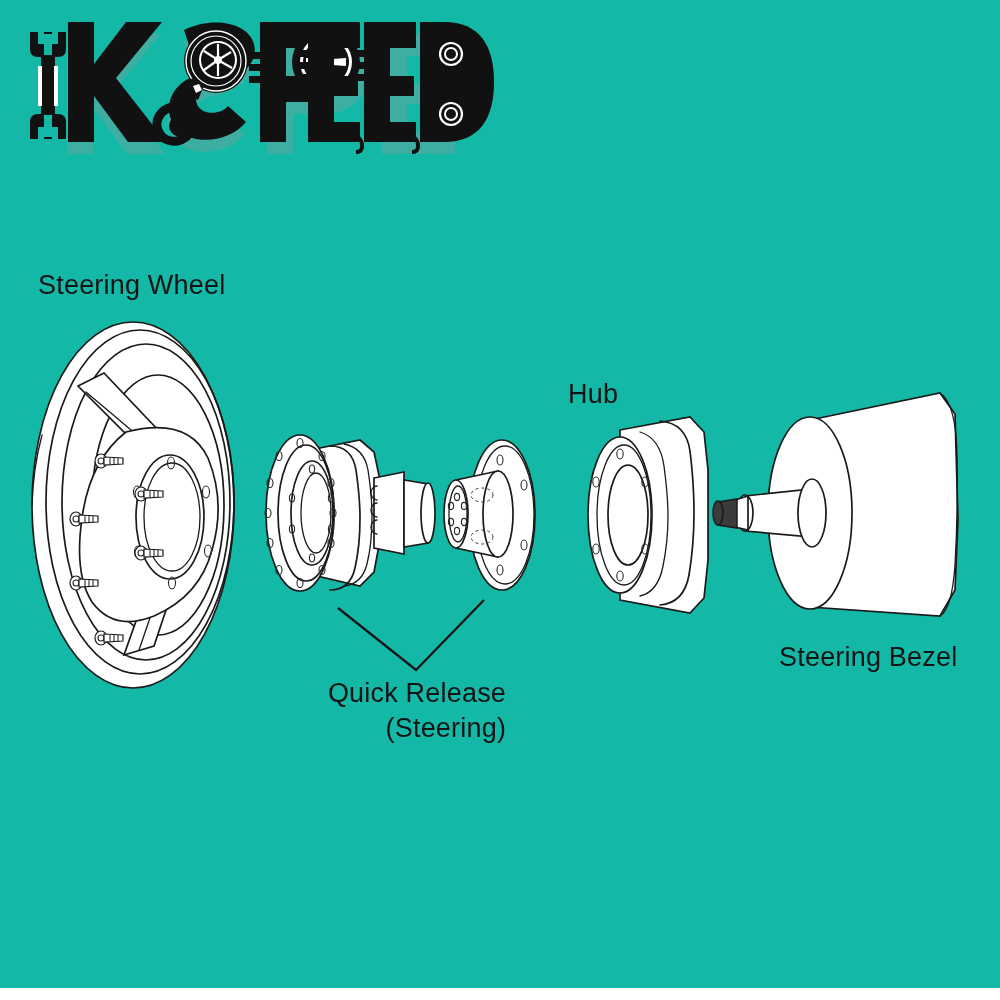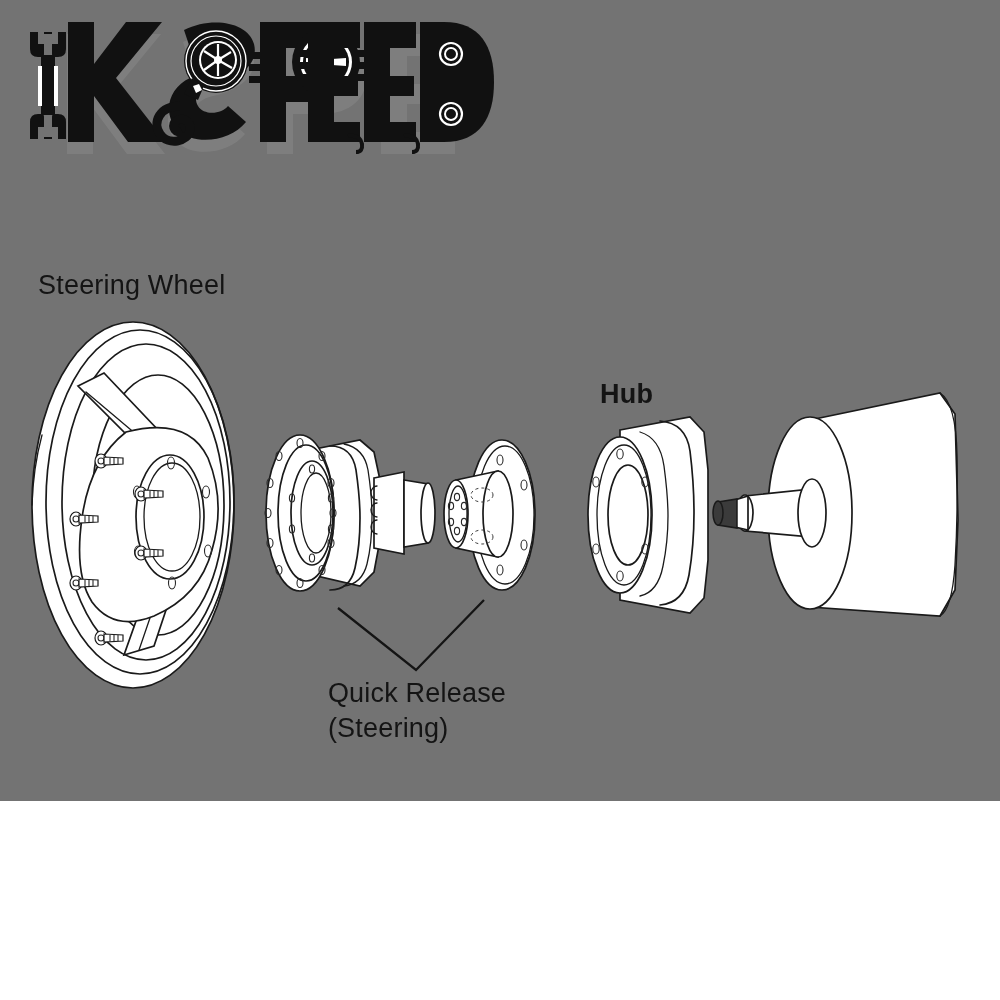--- a/index.html
+++ b/index.html
@@ -13,46 +13,46 @@
     height: 1000px;
     position: relative;
     overflow: hidden;
     font-family: "Liberation Sans", sans-serif;
     color: #151515;
   }
   #stage {
     position: absolute;
     left: 0; top: 0;
     width: 1000px;
-    height: 801px;
-    background: #737373;
+    height: 988px;
+    background: #14b8a6;
   }
   .layer {
     position: absolute;
     left: 0; top: 0;
     width: 1000px;
     height: 1000px;
   }
   .label {
     position: absolute;
     font-family: "Liberation Sans", sans-serif;
     font-size: 27px;
     font-weight: 400;
     letter-spacing: 0.2px;
     color: #141414;
     white-space: nowrap;
     line-height: 1.28;
   }
   #label-steering-wheel { left: 38px; top: 268px; }
-  #label-hub           { left: 600px; top: 377px; font-weight: bold; }
+  #label-hub           { left: 568px; top: 377px; }
   #label-steering-bezel{ left: 779px; top: 640px; }
   #label-quick-release {
     left: 417px; top: 676px;
     transform: translateX(-50%);
-    text-align: left;
+    text-align: right;
   }
   #label-quick-release .line2 { display: block; }
   .logo-wrap {
     position: absolute;
     left: 8px; top: 14px;
     width: 420px; height: 145px;
   }
   svg { display: block; overflow: visible; }
   .ln   { fill: none; stroke: #1a1a1a; stroke-width: 1.7; stroke-linejoin: round; stroke-linecap: round; }
   .ln-t { fill: none; stroke: #1a1a1a; stroke-width: 1.3; stroke-linejoin: round; stroke-linecap: round; }
@@ -363,14 +363,15 @@
 
   <div class="label" id="label-steering-wheel">Steering Wheel</div>
 
   <div class="label" id="label-hub">Hub</div>
 
   <div class="label" id="label-quick-release">
     <span class="line1">Quick Release</span>
     <span class="line2">(Steering)</span>
   </div>
 
+  <div class="label" id="label-steering-bezel">Steering Bezel</div>
 
 </div>
 
 </body></html>

